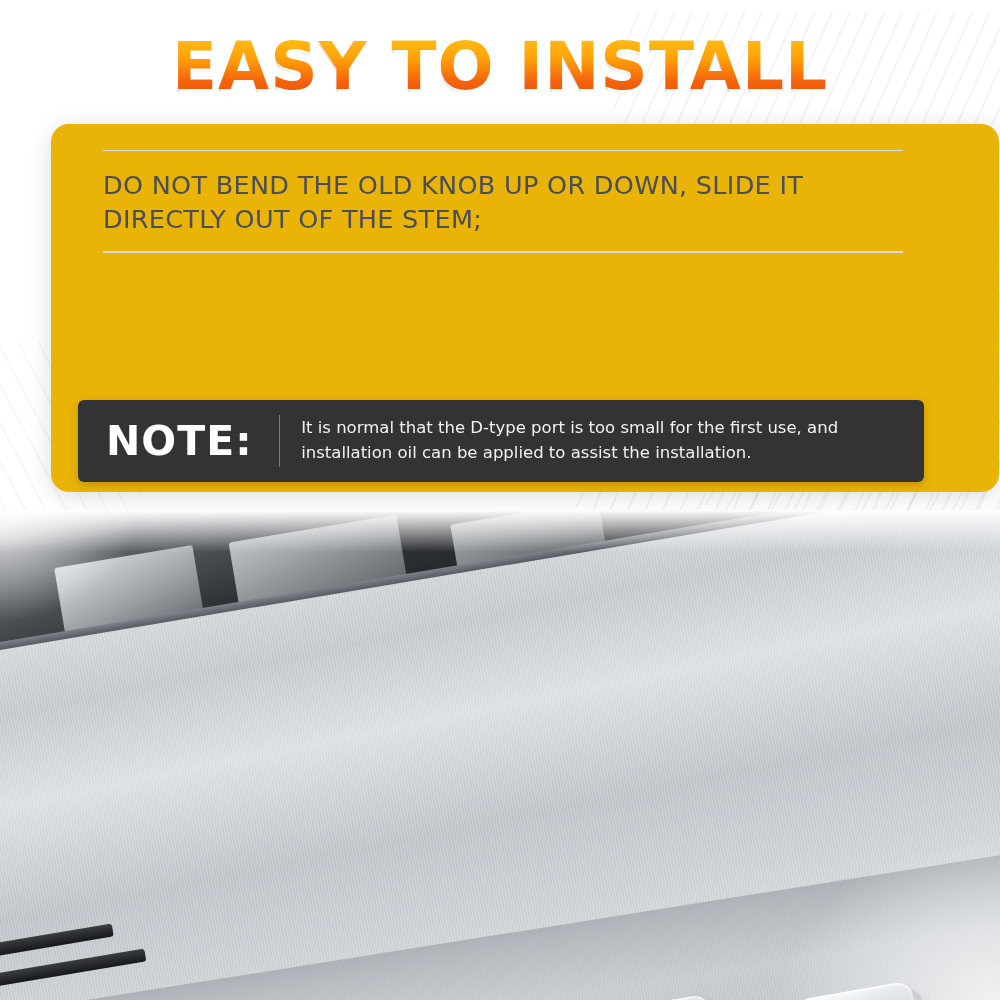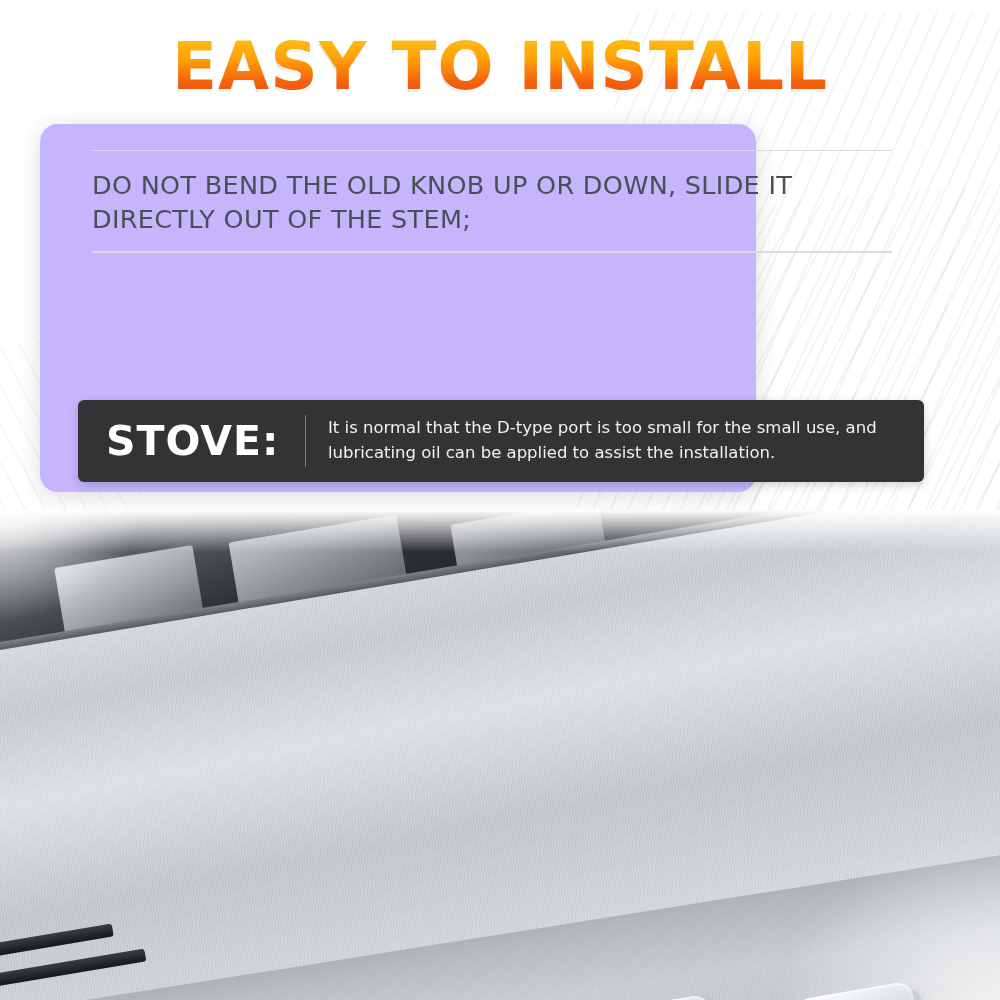--- a/index.html
+++ b/index.html
@@ -122,25 +122,25 @@
     font-size: 66px;
     letter-spacing: 1px;
     line-height: 1;
     color: rgba(120,120,130,0.22);
     z-index: 0;
   }
 
   
   .card {
     position: absolute;
-    left: 40px;
+    left: 51px;
     top: 112px;
-    width: 716px;
+    width: 948px;
     height: 368px;
-    background: #c4b5fd;
+    background: #eab308;
     border-radius: 18px;
     box-shadow: 0 4px 22px rgba(40,40,60,0.16);
   }
   .card-inner {
     position: absolute;
     left: 52px;
     top: 26px;
     width: 800px;
   }
   .rule {
@@ -371,23 +371,23 @@
     <div class="card">
       <div class="card-inner">
         <div class="rule"></div>
         <div class="step">DO NOT BEND THE OLD KNOB UP OR DOWN, SLIDE IT DIRECTLY OUT OF THE STEM;</div>
         <div class="rule"></div>
         <div class="rule"></div>
       </div>
     </div>
 
     <div class="note">
-      <div class="note-label">STOVE:</div>
+      <div class="note-label">NOTE:</div>
       <div class="note-divider"></div>
-      <div class="note-text">It is normal that the D-type port is too small for the small use, and lubricating oil can be applied to assist the installation.</div>
+      <div class="note-text">It is normal that the D-type port is too small for the first use, and installation oil can be applied to assist the installation.</div>
     </div>
   </div>
 
   <div class="photo">
     <div class="photo-fade"></div>
 
     <div class="backsplash"></div>
     <div class="backsplash-hi"></div>
     <div class="reflect r1"></div>
     <div class="reflect r2"></div>

